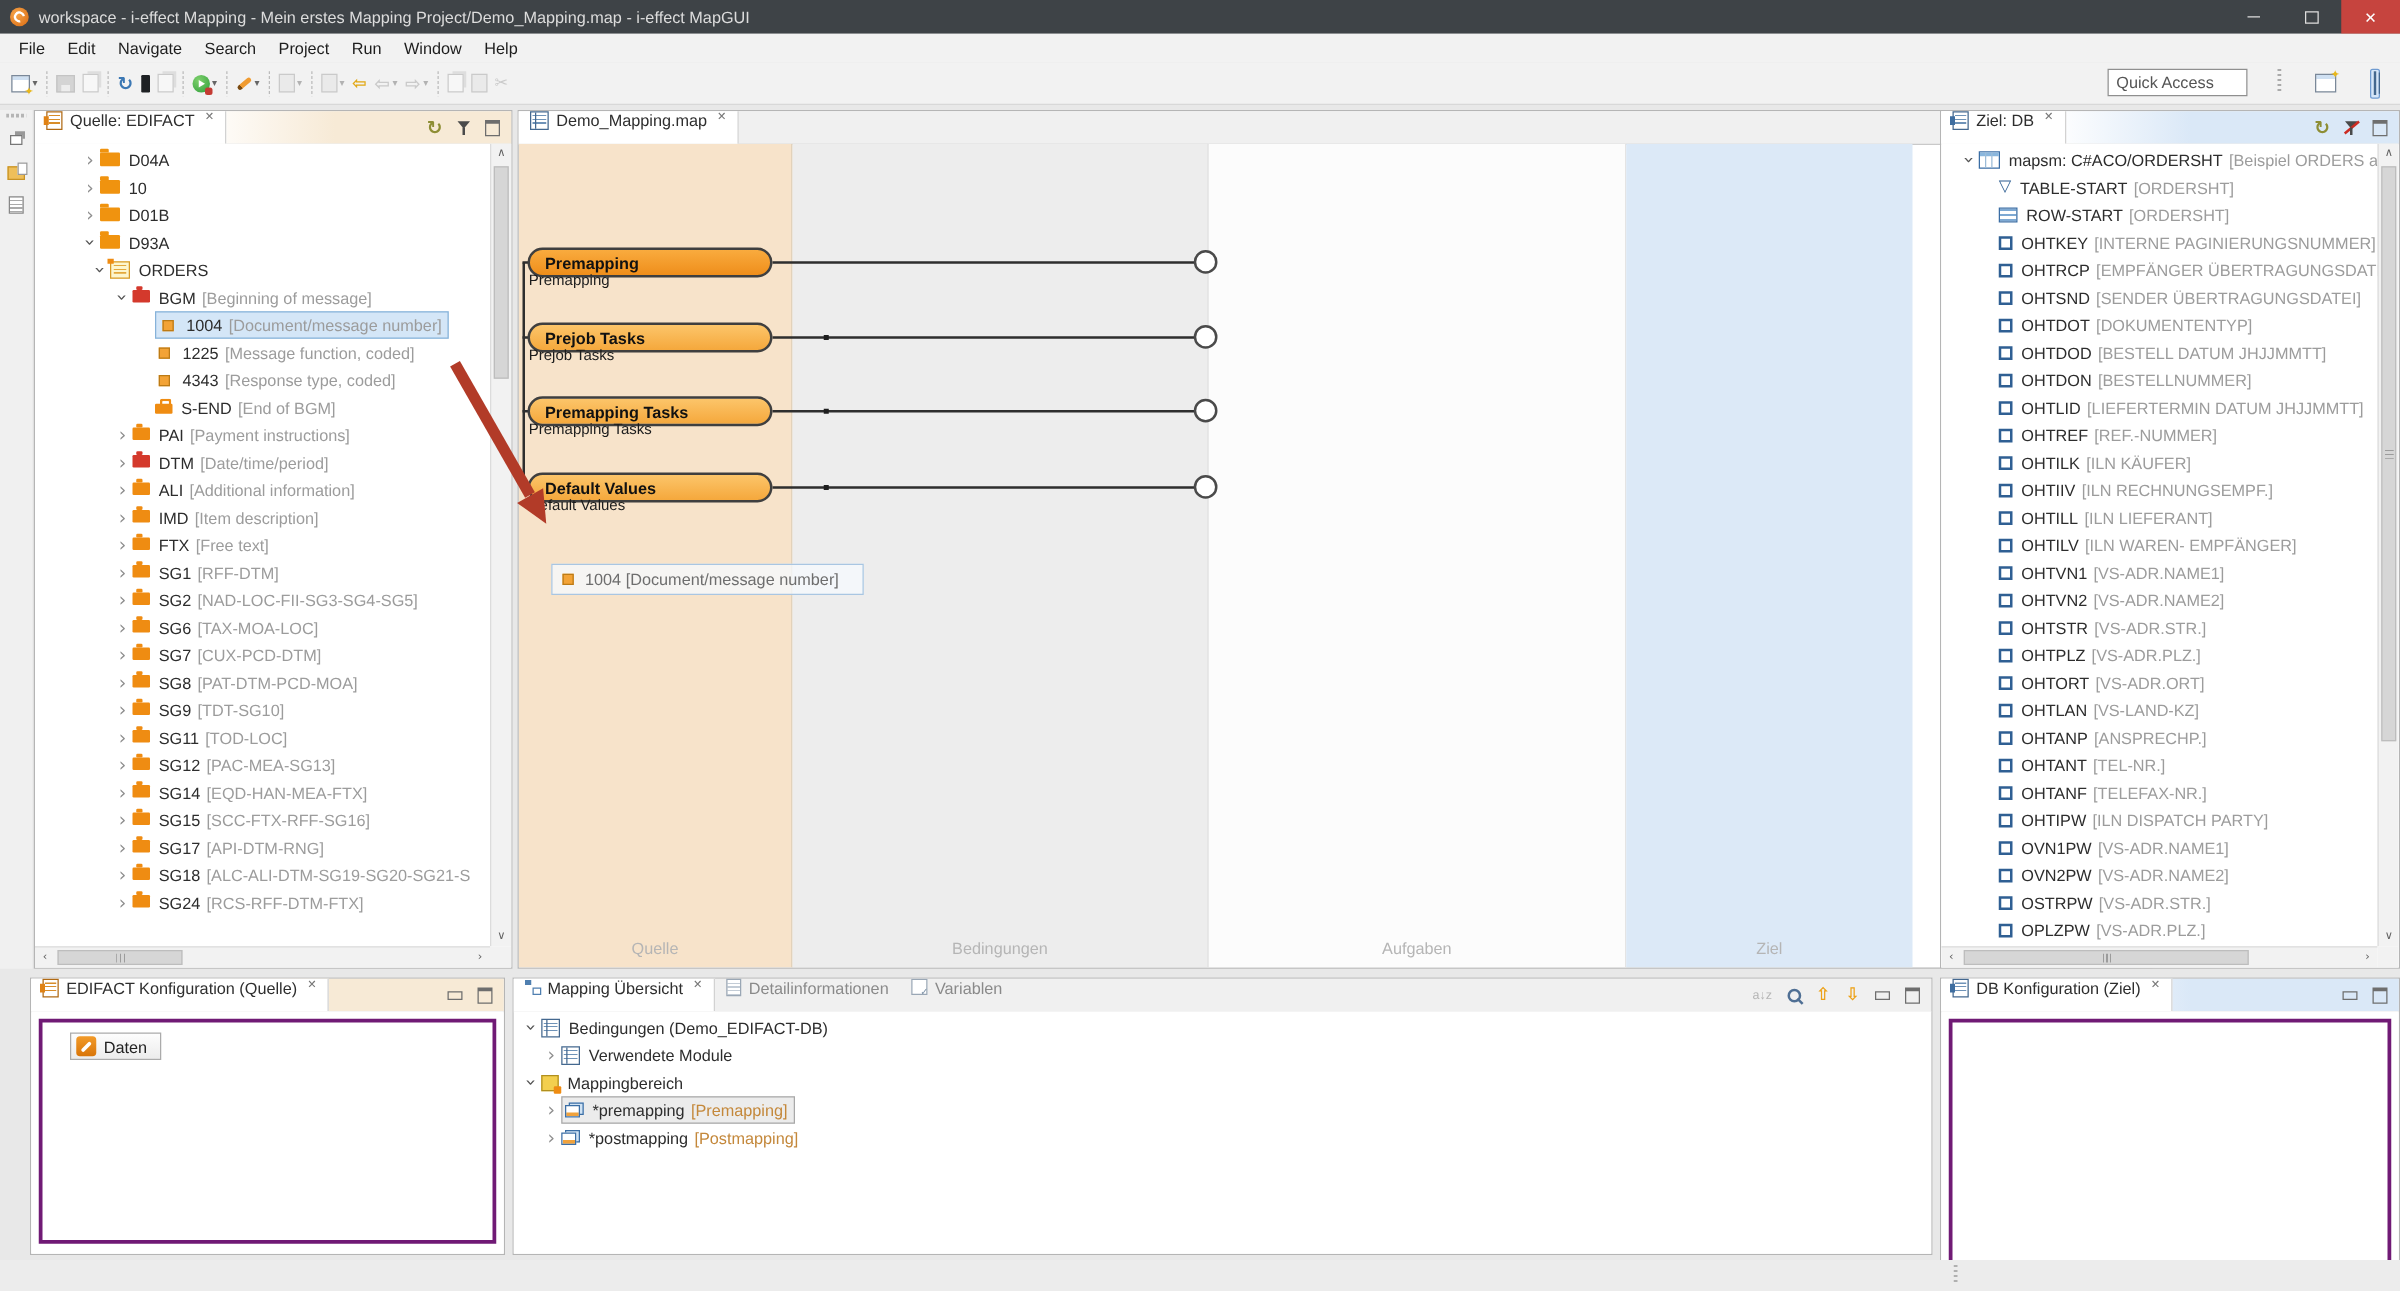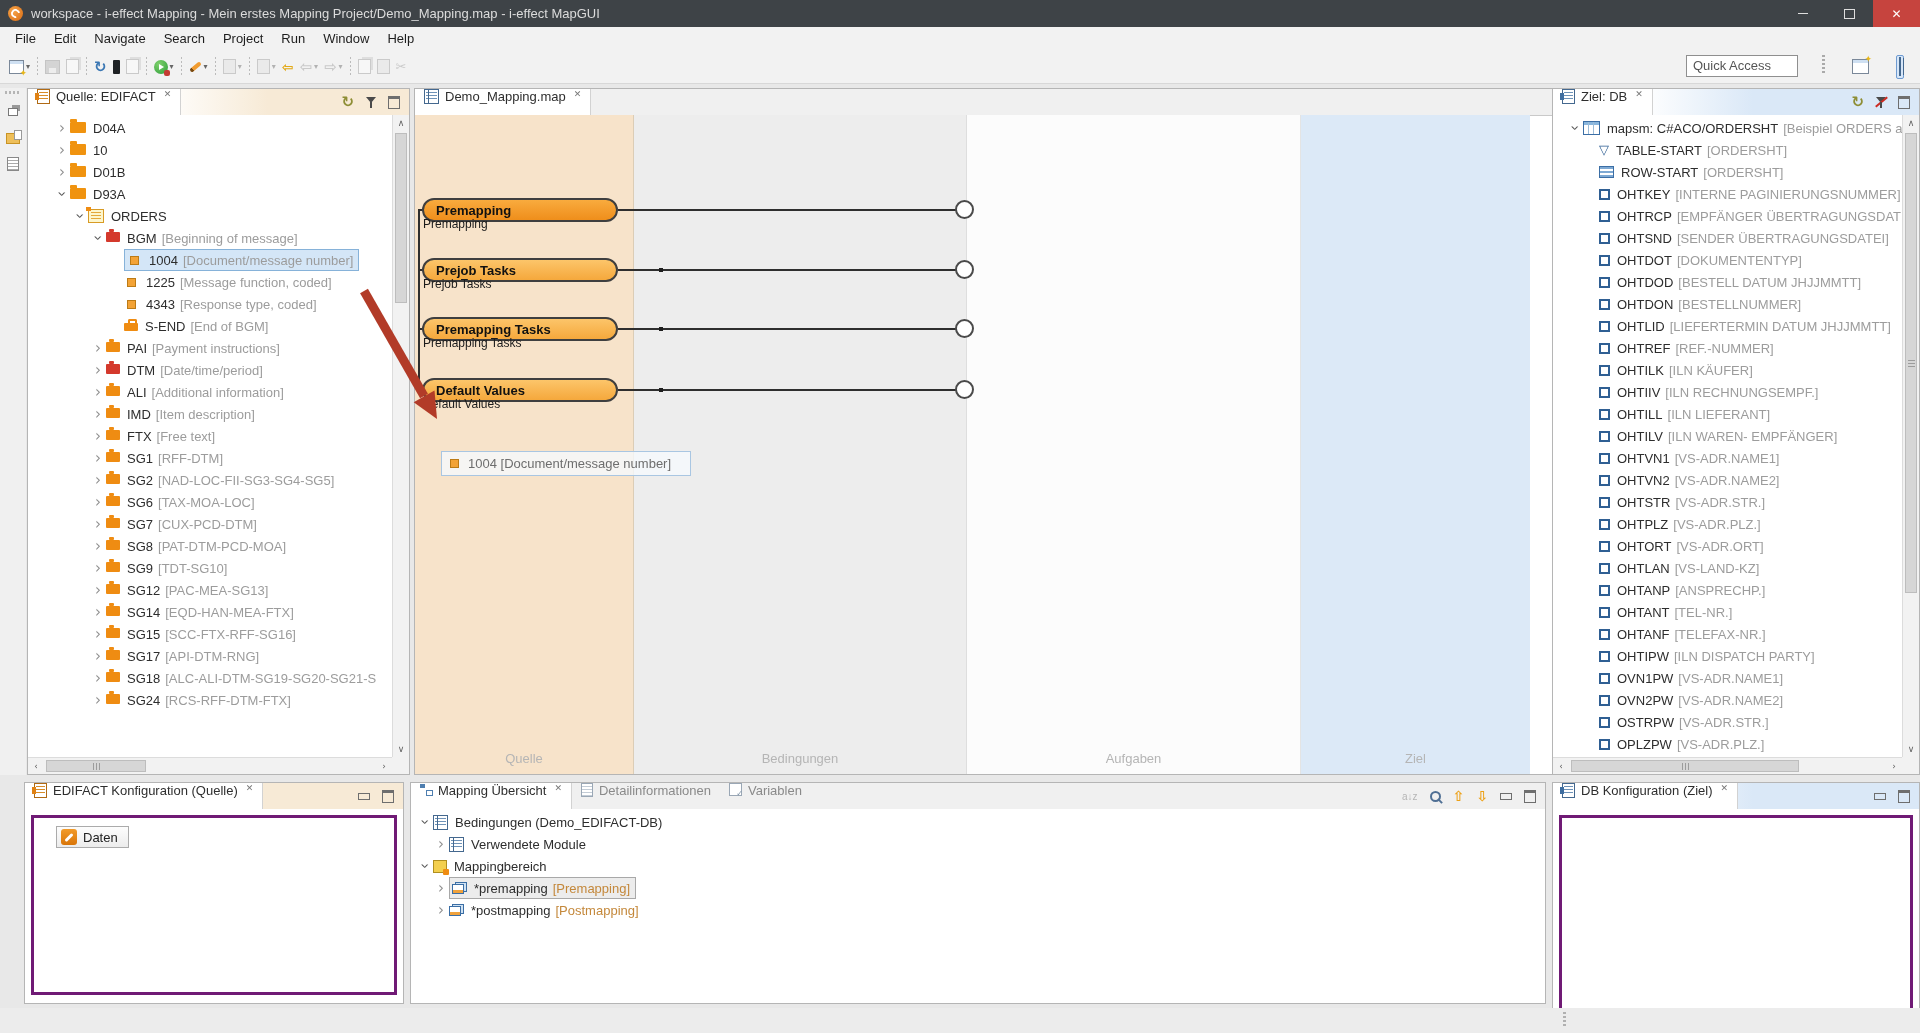--- a/index.html
+++ b/index.html
@@ -102,21 +102,21 @@
   
   .tree{position:absolute;left:0;top:0;overflow:hidden;padding-top:2px}
   .row{display:flex;align-items:center;height:22px;font-size:13px;white-space:nowrap}
   .lb{color:#2d2d2d;margin-right:5px}
   .ds{color:#9c9c9c}
   .ds.orange{color:#c4883b}
   .exp{width:16px;flex:none;display:flex;align-items:center;justify-content:center}
   .exp::before{content:"›";display:block;font-size:15px;color:#8f8f8f;font-family:"DejaVu Sans",sans-serif}
   .exp.o::before{transform:rotate(90deg);color:#555}
   .exp.n::before{content:""}
-  .l0{padding-left:26px}.l1{padding-left:44px}.l2{padding-left:62px}.l3{padding-left:80px}
+  .l0{padding-left:36px}.l1{padding-left:44px}.l2{padding-left:62px}.l3{padding-left:80px}
   .r0{padding-left:14px}.r1{padding-left:46px}
   .v0{padding-left:6px}.v1{padding-left:22px}
   .hl{display:flex;align-items:center;height:20px;padding:0 5px 0 2px;border:1px solid #86b2d9;background:#d4e6f7}
   .hl2{display:flex;align-items:center;height:20px;padding:0 5px 0 2px;border:1px solid #a8a8a8;background:#ececec}
 
   .ico{flex:none;margin-right:7px;position:relative}
   .i-folder{width:16px;height:11px;background:#f0930f;border-radius:1px;margin-top:-2px}
   .i-folder::before{content:"";position:absolute;top:-3px;left:0;width:7px;height:3px;background:#f0930f;border-radius:1px 1px 0 0}
   .i-orders{width:14px;height:12px;background:#fdf6cd;border:1px solid #d89b25}
   .i-orders::before{content:"";position:absolute;left:2px;right:2px;top:2px;height:7px;background:repeating-linear-gradient(to bottom,#e3a93c 0 1px,transparent 1px 3px)}
@@ -425,20 +425,26 @@
           </div>
         <div class="row l2">
             <span class="exp"></span>
             <span class="ico i-seg seg-o"></span>
             <span class="lb">SG9</span>
             <span class="ds">[TDT-SG10]</span>
           </div>
         <div class="row l2">
             <span class="exp"></span>
             <span class="ico i-seg seg-o"></span>
+            <span class="lb">SG11</span>
+            <span class="ds">[TOD-LOC]</span>
+          </div>
+        <div class="row l2">
+            <span class="exp"></span>
+            <span class="ico i-seg seg-o"></span>
             <span class="lb">SG12</span>
             <span class="ds">[PAC-MEA-SG13]</span>
           </div>
         <div class="row l2">
             <span class="exp"></span>
             <span class="ico i-seg seg-o"></span>
             <span class="lb">SG14</span>
             <span class="ds">[EQD-HAN-MEA-FTX]</span>
           </div>
         <div class="row l2">

